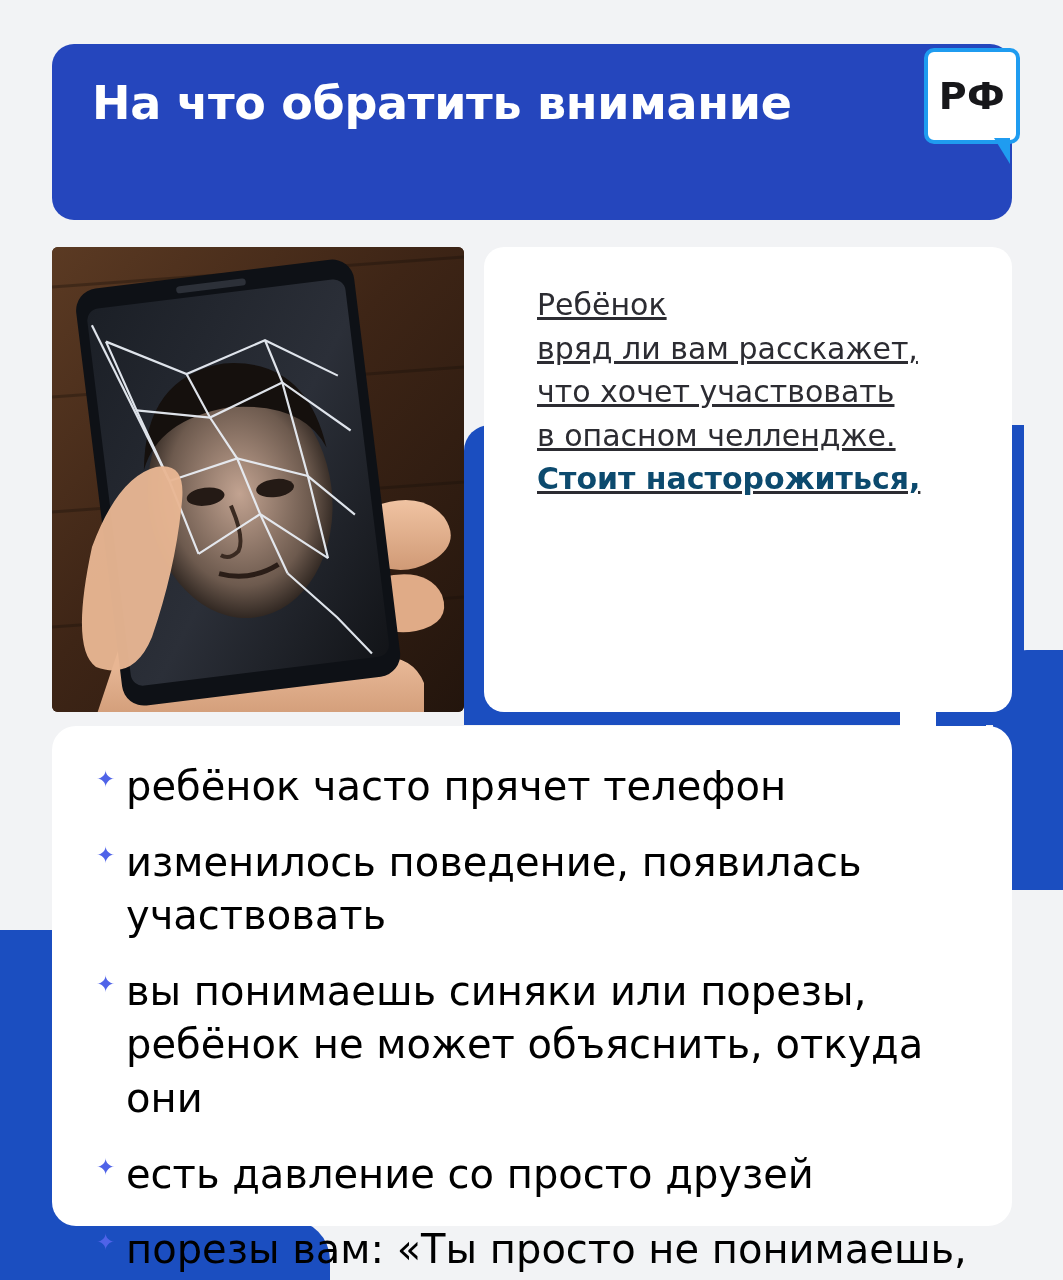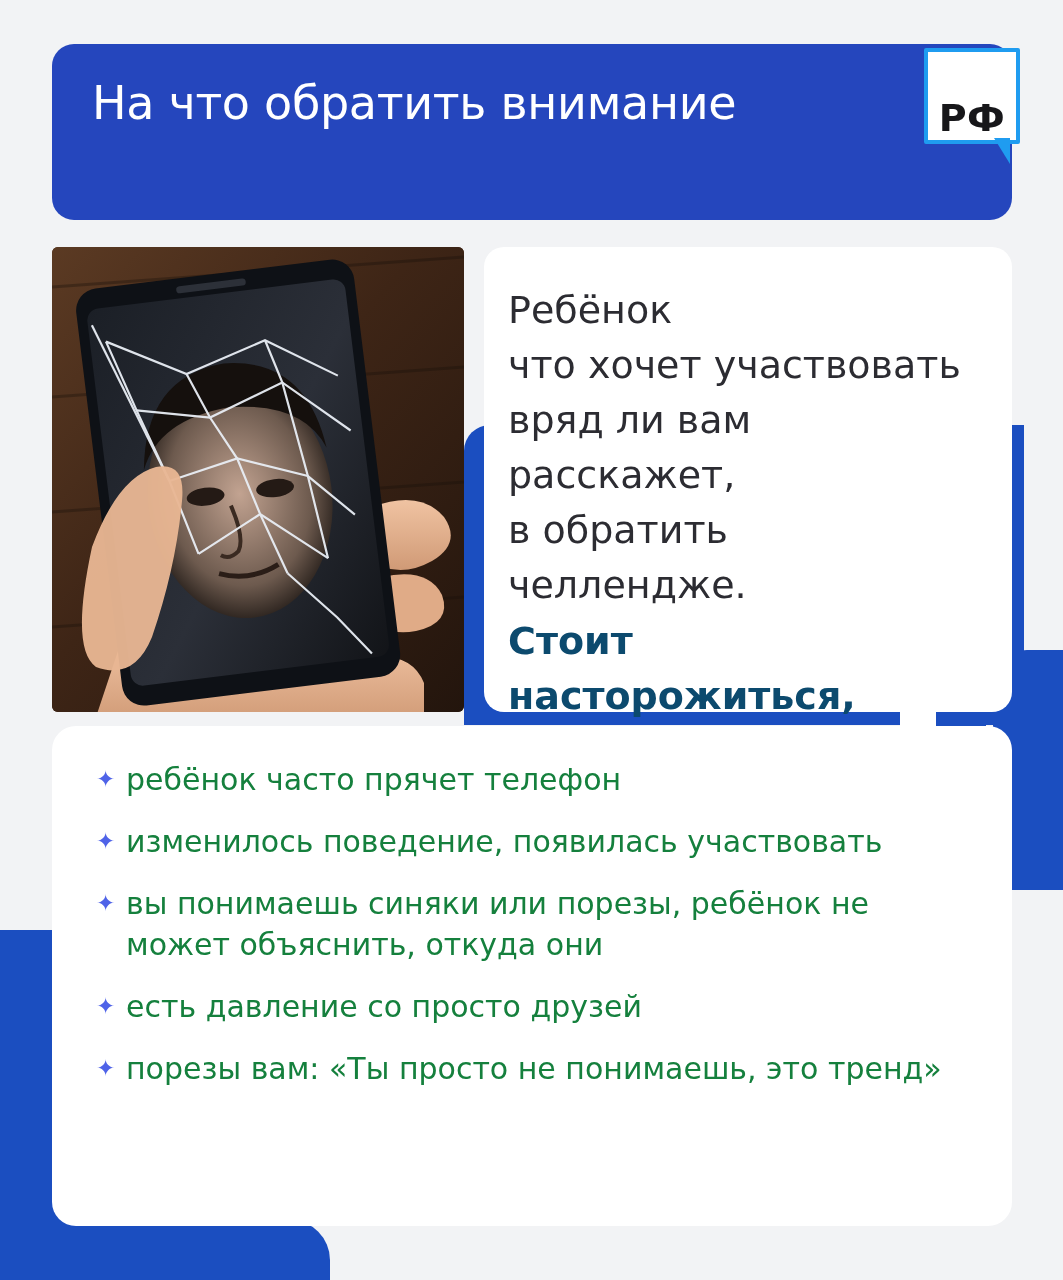--- a/index.html
+++ b/index.html
@@ -63,35 +63,35 @@
     border-radius: 22px;
     z-index: 3;
   }
   .header-title {
     position: absolute;
     left: 40px;
     top: 30px;
     width: 700px;
     color: #ffffff;
     font-size: 46px;
-    font-weight: normal;
+    font-weight: bold;
     line-height: 1.28;
     letter-spacing: -0.3px;
   }
   .logo-box {
     position: absolute;
     right: -8px;
     top: 4px;
     width: 96px;
     height: 96px;
     background: #ffffff;
     border: 4px solid #1f9cf0;
-    border-radius: 2px;
+    border-radius: 10px;
     display: flex;
-    align-items: flex-end;
+    align-items: center;
     justify-content: center;
   }
   .logo-box .logo-text {
     font-size: 38px;
     font-weight: bold;
     color: #17171a;
     letter-spacing: 0.5px;
   }
   .logo-tail {
     position: absolute;
@@ -124,26 +124,27 @@
     left: 484px;
     top: 247px;
     width: 528px;
     height: 465px;
     background: #ffffff;
     border-radius: 20px;
     z-index: 3;
   }
   .bubble-text {
     position: absolute;
-    left: 24px;
+    left: 53px;
     top: 36px;
     width: 470px;
-    font-size: 38px;
+    font-size: 30px;
     line-height: 1.45;
     color: #2c2c32;
+    text-decoration: underline;
   }
   .bubble-text b { font-weight: bold; color: #0c4a6e; }
 
   
   .bubble-tail {
     position: absolute;
     left: 900px;
     top: 690px;
     width: 86px;
     height: 78px;
@@ -191,23 +192,23 @@
   }
   .bullet-icon {
     flex: 0 0 auto;
     width: 30px;
     margin-top: 8px;
     color: #4f63e8;
     font-size: 23px;
     line-height: 1;
   }
   .list-text {
-    font-size: 30px;
+    font-size: 40px;
     line-height: 1.34;
-    color: #15803d;
+    color: #000000;
   }
 </style>
 </head>
 <body>
 
 <div class="page">
 
   <div class="corner-right"></div>
   <div class="corner-left"></div>
   <div class="corner-bottom"></div>
@@ -285,23 +286,23 @@
 
       <path d="M40 300 q26 -70 64 -80 q30 -6 26 34 q-6 66 -30 136 q-18 44 -56 30 q-26 -18 -4 -120 z" fill="#e8b693" opacity="0.96"></path>
     </svg>
   </div>
 
   <div class="bubble-tail"></div>
   <div class="bubble-tail-notch"></div>
   <div class="bubble">
     <div class="bubble-text">
       <div>Ребёнок</div>
+      <div>вряд ли вам расскажет,</div>
       <div>что хочет участвовать</div>
-      <div>вряд ли вам расскажет,</div>
-      <div>в обратить челлендже.</div>
+      <div>в опасном челлендже.</div>
       <div><b>Стоит насторожиться,</b></div>
     </div>
   </div>
 
   <div class="list-card">
     <div class="list-item">
       <span class="bullet-icon">✦</span>
       <span class="list-text">ребёнок часто прячет телефон</span>
     </div>
     <div class="list-item">

